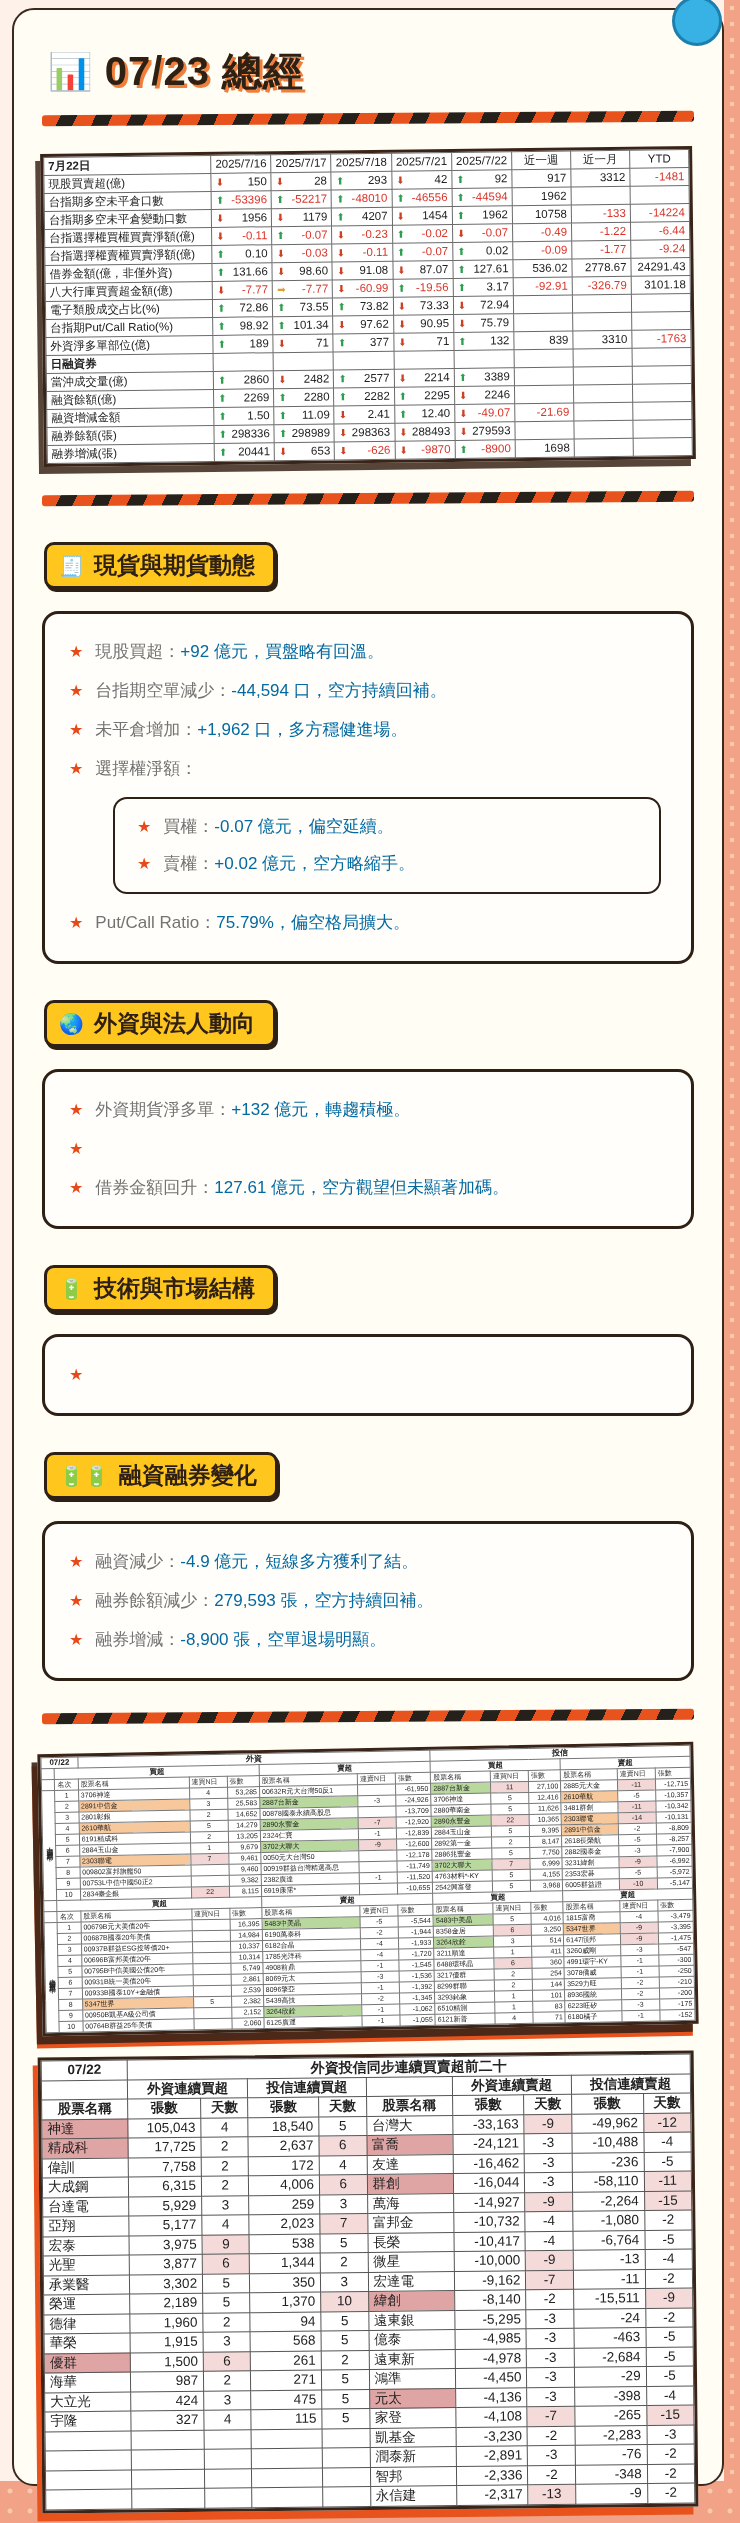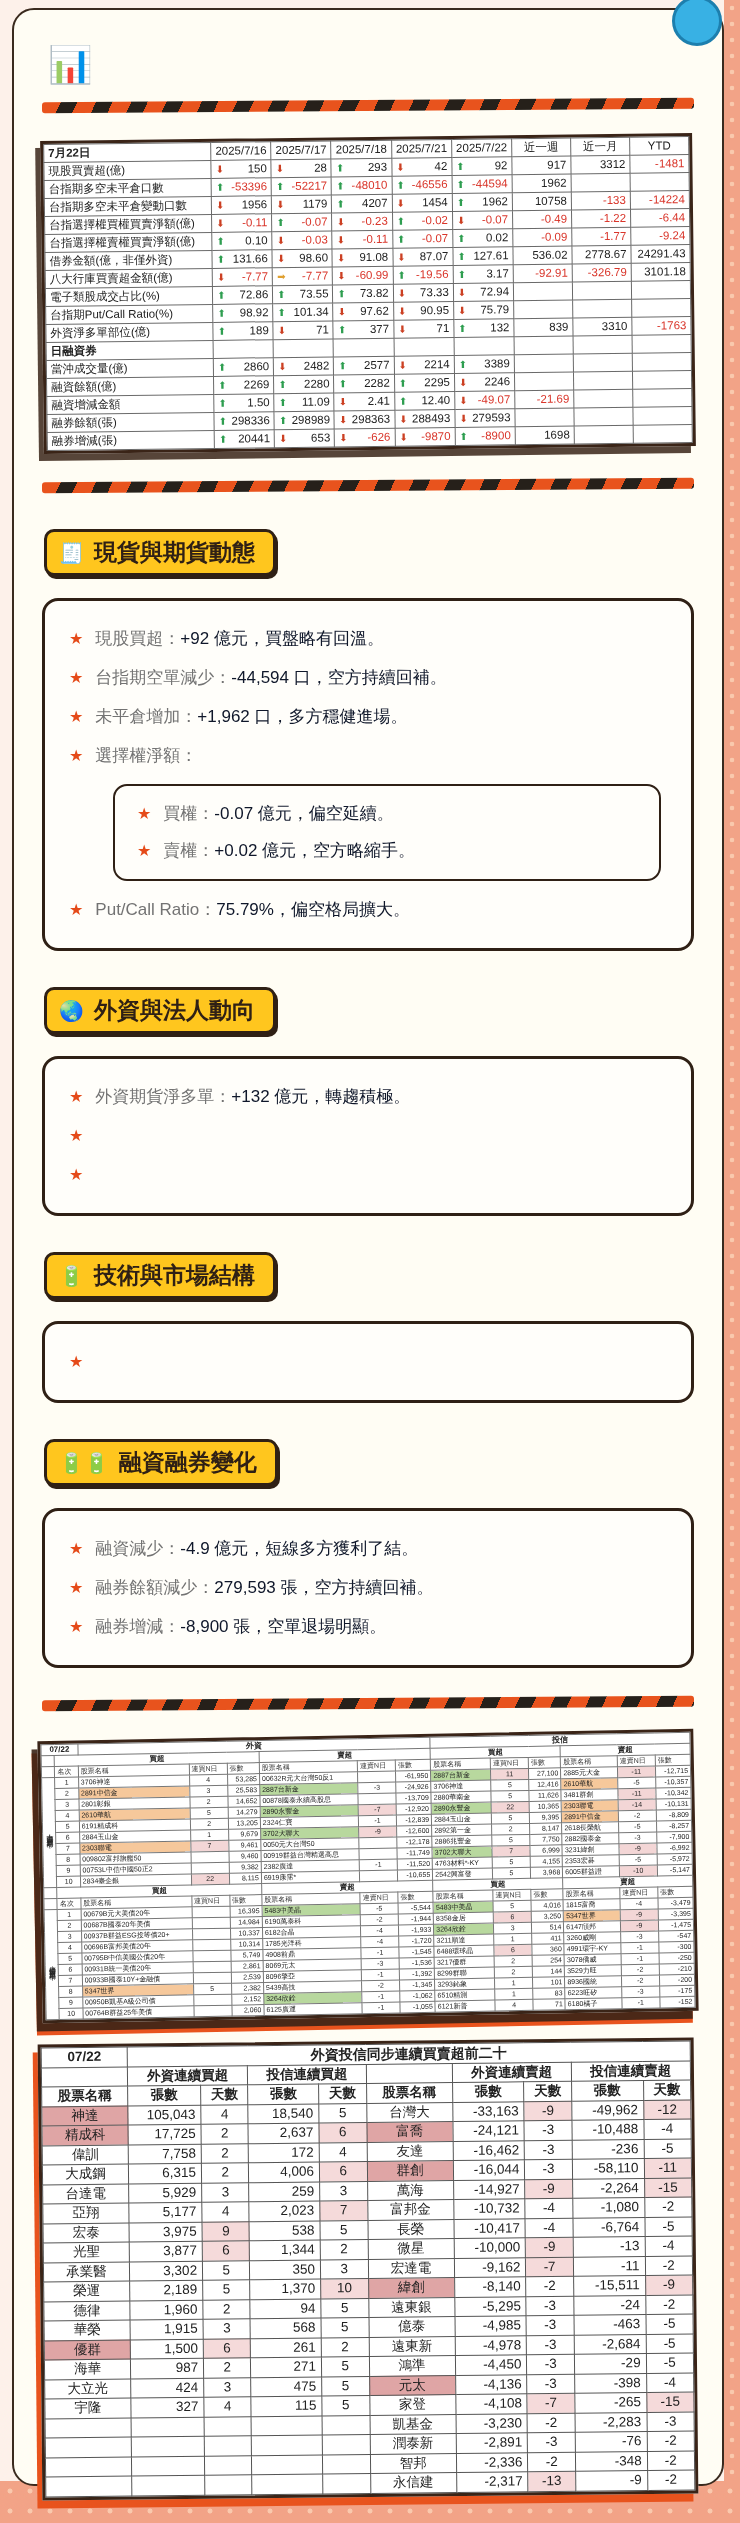--- a/index.html
+++ b/index.html
@@ -36,57 +36,58 @@
   .red{color:#d9352a;margin-top:12px;}
   
   .badge{display:inline-flex;align-items:center;gap:10px;background:#ffc61e;border:3px solid #2f2015;
        border-radius:10px;padding:5px 18px 5px 12px;font-size:23px;font-weight:bold;color:#2f2015;
        box-shadow:2px 3px 0 #2f2015;margin:28px 0 4px 4px;}
   .badge .bicon{font-size:20px;}
   .box{background:#fffefa;border:3px solid #2f2015;border-radius:16px;padding:10px 24px;margin:18px 2px 8px 2px;}
   .bullet{display:flex;gap:12px;font-size:17px;line-height:22px;margin:17px 0;align-items:baseline;}
   .star{color:#e54a18;font-size:16px;flex:0 0 auto;}
   .blabel{font-weight:normal;color:#737373;}
-  .btext{color:#0f172a;}
+  .btext{color:#0369a1;}
   .subbox{border:2.5px solid #2f2015;border-radius:14px;margin:14px 6px 18px 44px;padding:2px 22px;}
   .subbox .bullet{margin:15px 0;}
   
   .mid-wrap{margin:26px 0 10px 0;transform:rotate(-1.1deg);box-shadow:-6px 8px 0 rgba(58,36,23,.9),-6px 12px 0 #e8531d;}
   .mid td{border:1px solid #777;font-size:7px;line-height:10px;padding:0 2px;white-space:nowrap;
        overflow:hidden;color:#222;}
   .mid .ghdr{text-align:center;font-size:8px;font-weight:bold;}
   .mid .shdr{text-align:center;font-size:7.5px;font-weight:bold;}
   .mid .chdr{color:#333;}
   .mid .side{writing-mode:vertical-rl;text-orientation:upright;font-size:7px;letter-spacing:1px;
        text-align:center;padding:0;}
   .mid .v{text-align:right;}
   .hl-o{background:#f6c89b;} .hl-g{background:#b8d89e;} .hl-p{background:#f3d6d6;text-align:center;}
   .mid .n{text-align:center;}
   
   .sync-wrap{margin:24px 0 14px 0;transform:rotate(-0.6deg);box-shadow:-5px 8px 0 #e8531d;}
   .sync td{border:1px solid #555;font-size:13.5px;line-height:18.5px;padding:0 5px;white-space:nowrap;color:#222;}
   .sync .tt{text-align:center;font-weight:bold;font-size:14px;}
   .sync .hd{text-align:center;font-weight:bold;}
-  .sync .nm{text-align:center;width:88px;}
+  .sync .nm{text-align:left;width:88px;}
   .sync .vv{text-align:right;width:70px;}
   .sync .dd{text-align:center;width:42px;}
   .nm.hl{background:#dfa5a5;}
   .dd.hl{background:#f5dada;}
 </style>
 </head>
 <body>
 
 <div class="frame-right"></div>
 <div class="frame-bottom"></div>
 
 <div class="card">
   <div class="blue-dot"></div>
 
   <div class="title-row">
     <span class="title-icon">📊</span>
+    <span class="page-title">07/23 總經</span>
   </div>
   <div class="stripe"></div>
 
   <div class="macro-wrap shot">
     <table class="macro">
       <thead>
           <tr id="macro-head">
             <th>7月22日</th>
             <th>2025/7/16</th>
             <th>2025/7/17</th>
@@ -321,20 +322,21 @@
       </div><div class="box">
         <div class="bullet">
           <span class="star">★</span>
           <span><b class="blabel">外資期貨淨多單：</b><span class="btext">+132 億元，轉趨積極。</span></span>
         </div>
         <div class="bullet">
           <span class="star">★</span>
         </div>
         <div class="bullet">
           <span class="star">★</span>
+          <span><b class="blabel">借券金額回升：</b><span class="btext">127.61 億元，空方觀望但未顯著加碼。</span></span>
         </div>
       </div><div class="badge">
         <span class="bicon">🔋</span>
         <span>技術與市場結構</span>
       </div><div class="box">
         <div class="bullet">
           <span class="star">★</span>
         </div>
       </div><div class="badge">
         <span class="bicon">🔋🔋</span>

